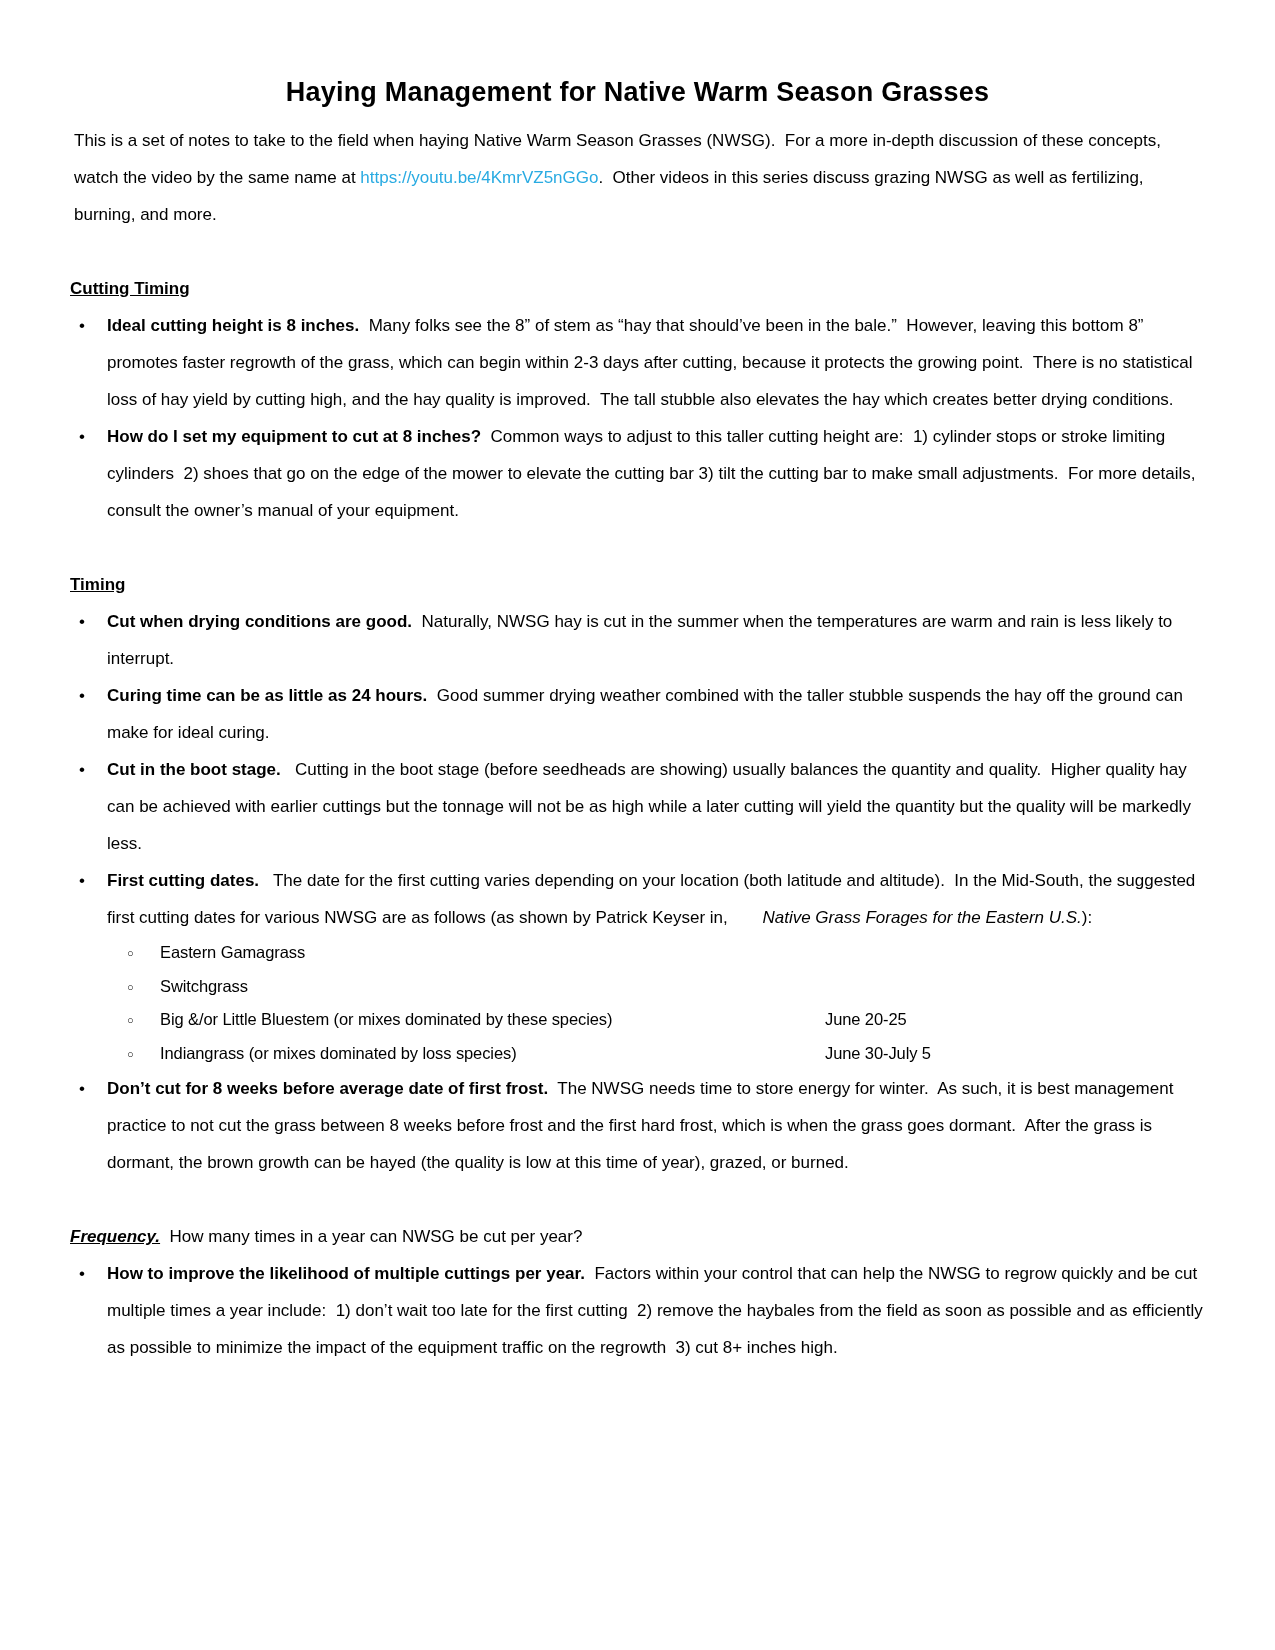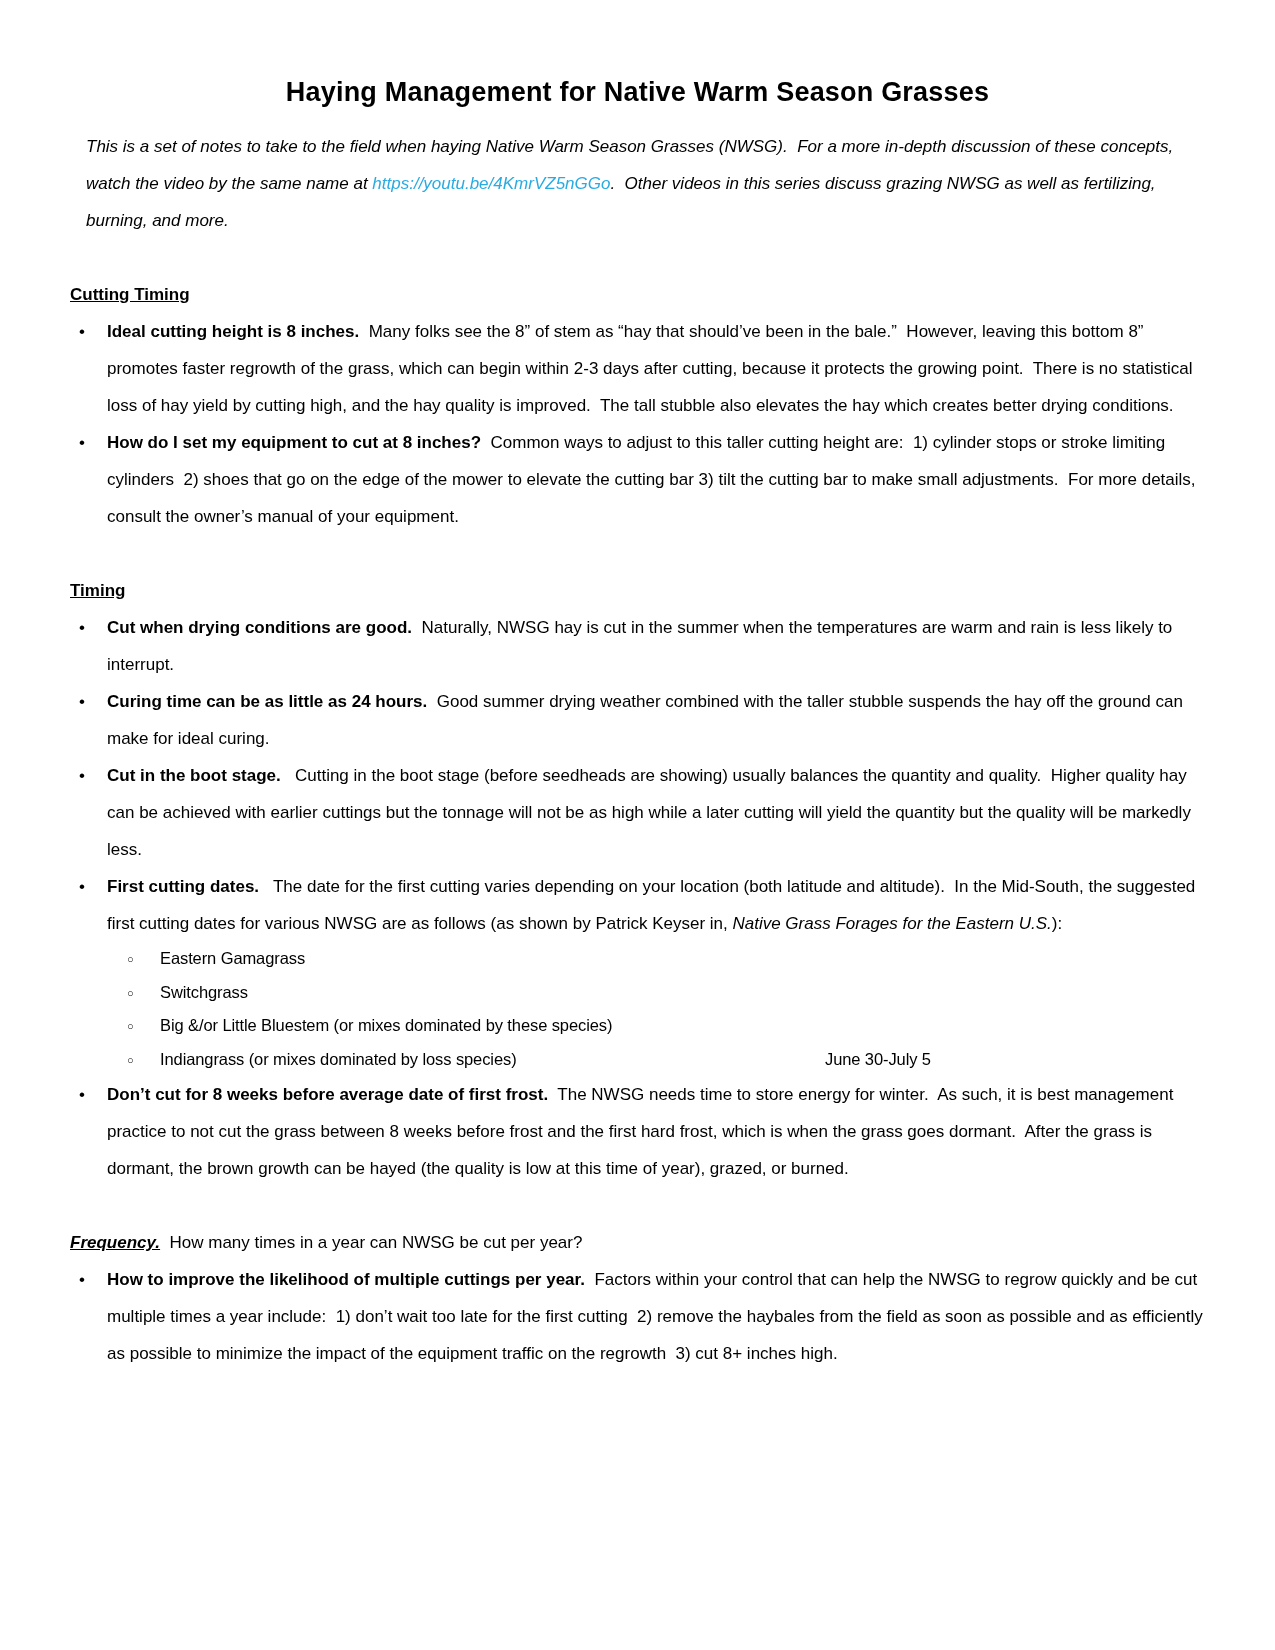--- a/index.html
+++ b/index.html
@@ -20,24 +20,23 @@
   }
   h1.doc-title {
     font-size: 27px;
     font-weight: bold;
     text-align: center;
     margin: 0 0 10px 0;
     line-height: 40px;
     letter-spacing: 0.2px;
   }
   p.para {
-    margin: 16px;
+    margin: 4px;
     line-height: 37px;
     white-space: pre-wrap;
-    font-style: italic;
   }
   .section-heading {
     display: block;
     font-size: 17px;
     font-weight: bold;
     text-decoration: underline;
     margin: 37px 0 0 0;
     line-height: 37px;
   }
   ul.bullets {
@@ -51,21 +50,21 @@
     line-height: 37px;
     white-space: pre-wrap;
   }
   ul.bullets > li > .marker {
     position: absolute;
     left: 9px;
     top: 0;
     white-space: normal;
   }
   .bold { font-weight: bold; }
-  .italic { font-style: italic; }
+  .italic { font-style: italic; margin-left: 30px; }
   a.link { text-decoration: none; cursor: pointer; }
   .sublist {
     white-space: normal;
     padding-left: 20px;
     margin: 0;
   }
   .subrow {
     display: flex;
     line-height: 33.5px;
     font-size: 16.5px;
@@ -122,20 +121,21 @@
               <span class="submarker">○</span>
               <span class="sublabel">Eastern Gamagrass</span>
             </div>
             <div class="subrow">
               <span class="submarker">○</span>
               <span class="sublabel">Switchgrass</span>
             </div>
             <div class="subrow">
               <span class="submarker">○</span>
               <span class="sublabel">Big &amp;/or Little Bluestem  (or mixes dominated by these species)</span>
+              <span class="subdate">June 20-25</span>
             </div>
             <div class="subrow">
               <span class="submarker">○</span>
               <span class="sublabel">Indiangrass (or mixes dominated by loss species)</span>
               <span class="subdate">June 30-July 5</span>
             </div>
           </div></li>
       <li><span class="marker">•</span><span class="bold">Don’t cut for 8 weeks before average date of first frost.</span><span>  The NWSG needs time to store energy for winter.  As such, it is best management practice to not cut the grass between 8 weeks before frost and the first hard frost, which is when the grass goes dormant.  After the grass is dormant, the brown growth can be hayed (the quality is low at this time of year), grazed, or burned.</span></li>
     </ul>
   </section>

